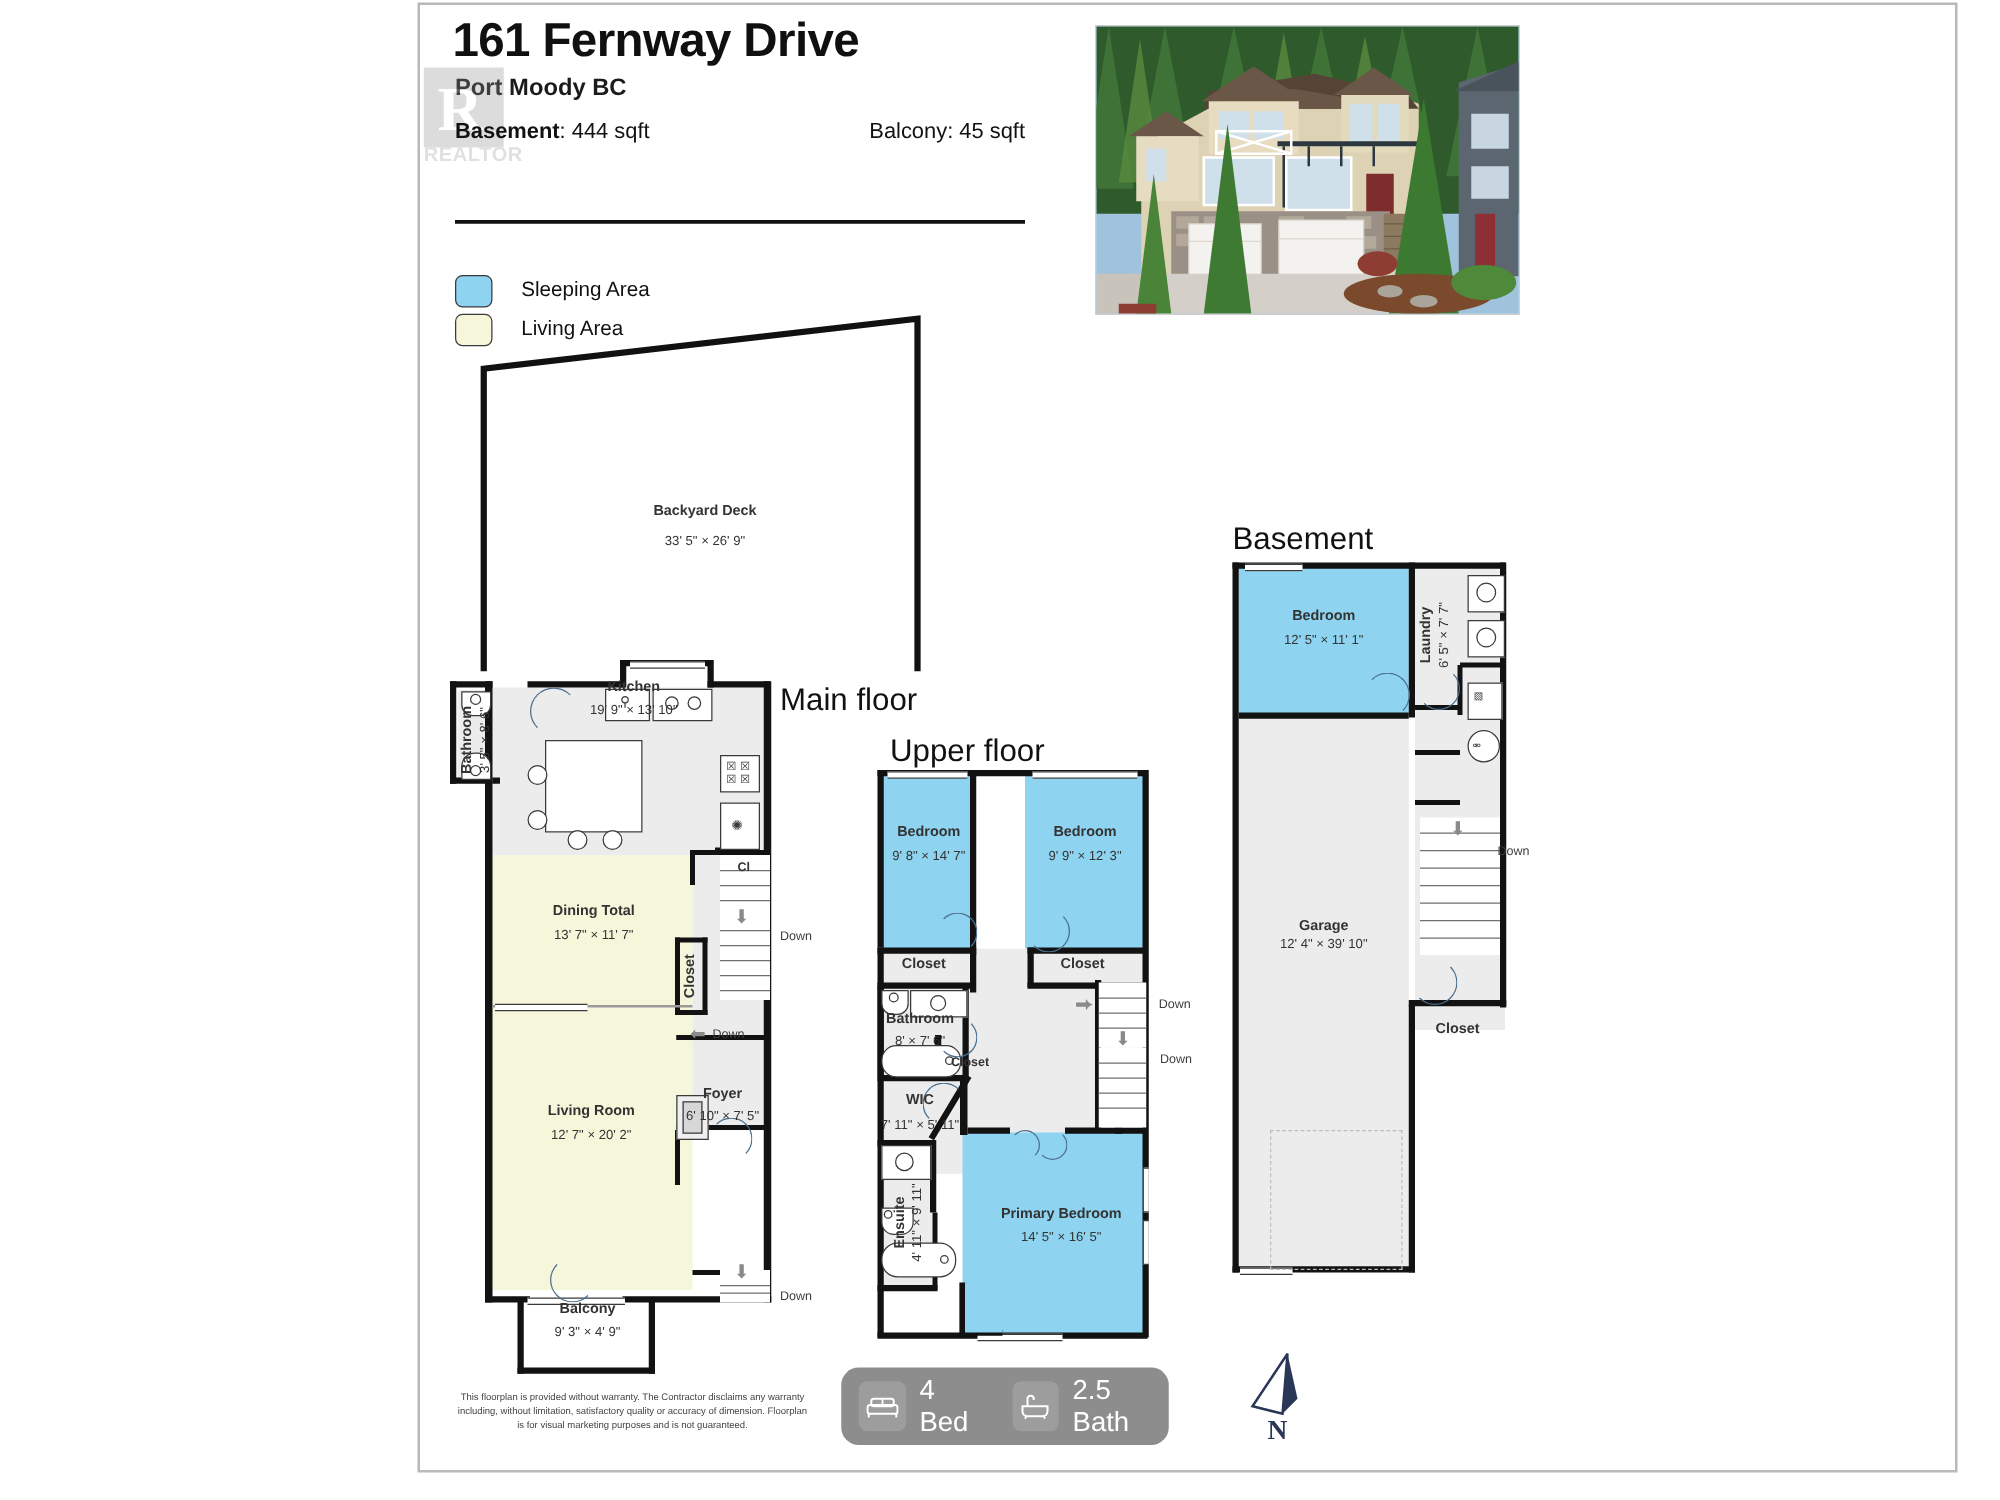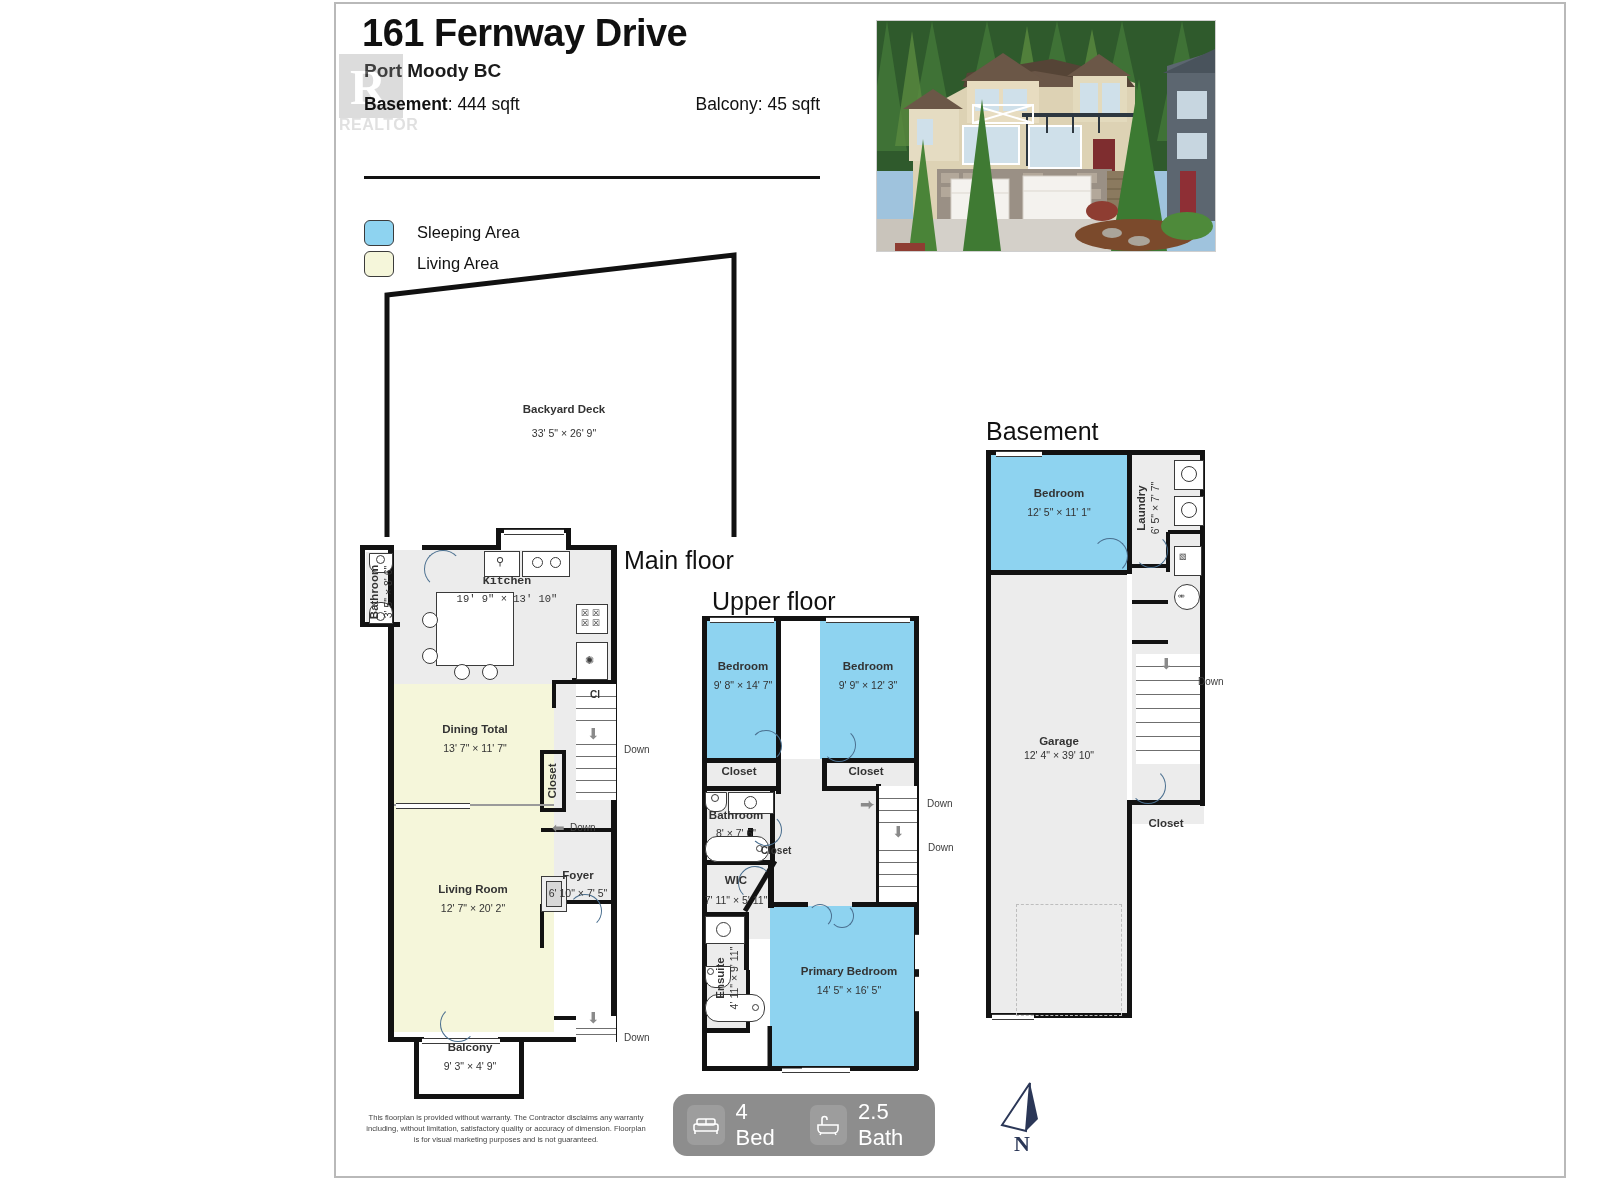--- a/index.html
+++ b/index.html
@@ -304,21 +304,21 @@
     <div class="dtxt" style="left:190px;top:818px;">Down</div>
 
     <div class="door" style="left:88px;top:546px;width:36px;height:36px;transform:rotate(90deg);"></div>
     <div class="door" style="left:232px;top:890px;width:32px;height:32px;transform:rotate(180deg);"></div>
     <div class="door" style="left:104px;top:1002px;width:34px;height:34px;"></div>
 
     <div class="lbl lbl-v" style="left:7px;top:574px;width:76px;">
       <div class="nm">Bathroom</div>
         <div class="dm">3' 5" × 8' 6"</div>
     </div>
-    <div class="lbl" style="left:116px;top:570px;width:110px;font-family:Liberation Mono, monospace;">
+    <div class="lbl" style="left:116px;top:539px;width:110px;">
       <div class="nm">Kitchen</div>
         <div class="dm" style="margin-top:4px">19' 9" × 13' 10"</div>
     </div>
     <div class="lbl" style="left:84px;top:718px;width:110px;">
       <div class="nm">Dining Total</div>
         <div class="dm" style="margin-top:5px">13' 7" × 11' 7"</div>
     </div>
     <div class="lbl" style="left:82px;top:878px;width:110px;">
       <div class="nm">Living Room</div>
         <div class="dm" style="margin-top:5px">12' 7" × 20' 2"</div>

